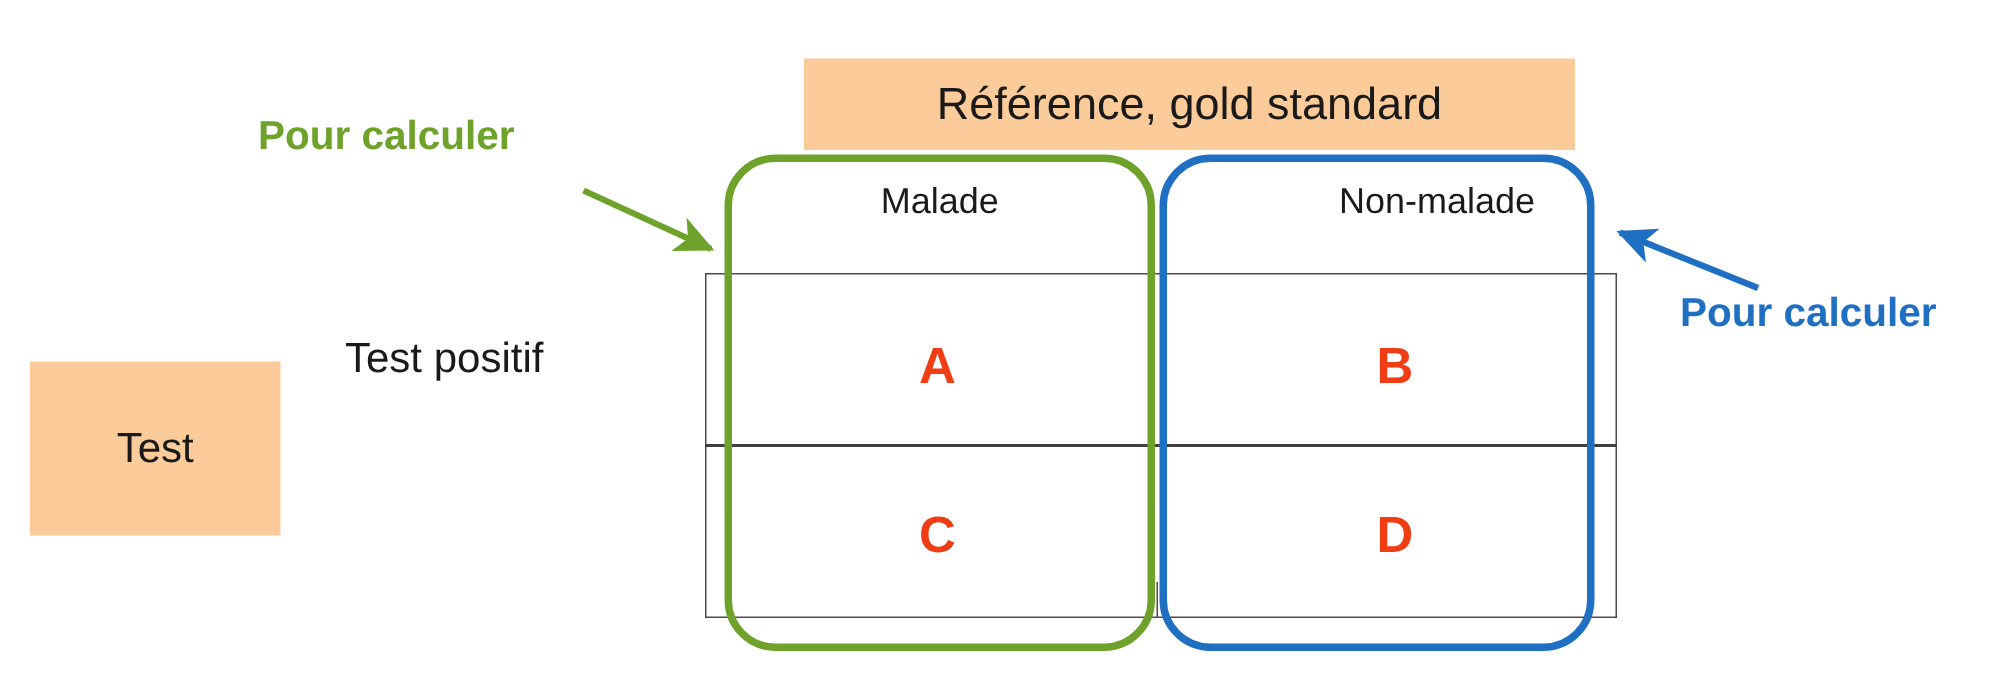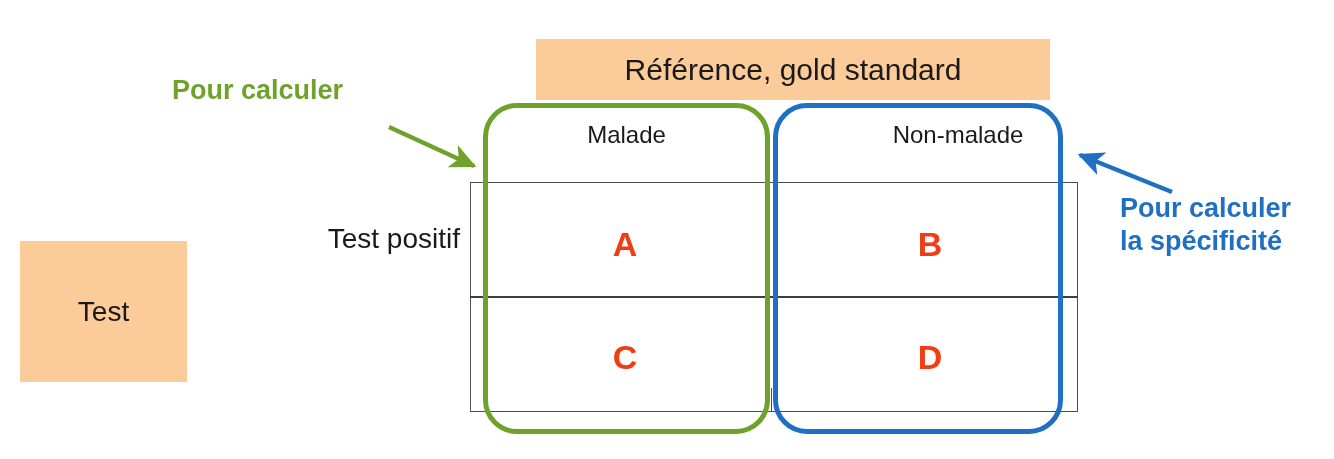--- a/index.html
+++ b/index.html
@@ -35,21 +35,21 @@
     top: 39px;
     width: 514px;
     height: 61px;
     font-size: 30px;
     text-align: center;
   }
   #test-eval-box {
     left: 20px;
     top: 241px;
     width: 167px;
-    height: 141px;
+    height: 116px;
     font-size: 28px;
     flex-direction: column;
   }
   #test-eval-box span { display: block; }
 
   
   .col-header {
     position: absolute;
     font-size: 24px;
     color: #1a1a1a;
@@ -63,21 +63,21 @@
   
   .row-label {
     position: absolute;
     font-size: 28px;
     color: #1a1a1a;
     text-align: left;
     line-height: 1;
     left: 230px;
     width: 230px;
   }
-  #row-positif { top: 225px; text-align: right; }
+  #row-positif { top: 225px; }
   #row-negatif { top: 333px; }
 
   
   #table-grid {
     position: absolute;
     left: 470px;
     top: 182px;
     width: 608px;
     height: 230px;
     box-sizing: border-box;
@@ -196,21 +196,20 @@
 
   <div class="round-hl" id="green-rect"></div>
   <div class="round-hl" id="blue-rect"></div>
 
   <div class="annot" id="annot-sens">
     <span>Pour calculer</span>
   </div>
 
   <div class="annot" id="annot-spec">
     <span>Pour calculer</span>
-    <span>la spécificité</span>
   </div>
 
   <svg class="arrow-svg" id="green-arrow-svg" viewBox="0 0 1334 459">
     <defs>
       <marker id="green-head" markerWidth="7" markerHeight="7" refX="5.6" refY="3.2" orient="auto" markerUnits="strokeWidth">
         <path d="M0,0.3 L6.2,3.2 L0,6.1 L1.6,3.2 Z" fill="#6fa22b"></path>
       </marker>
     </defs>
     <line x1="389" y1="127" x2="474" y2="166" stroke="#6fa22b" stroke-width="4.2" marker-end="url(#green-head)"></line>
   </svg>

